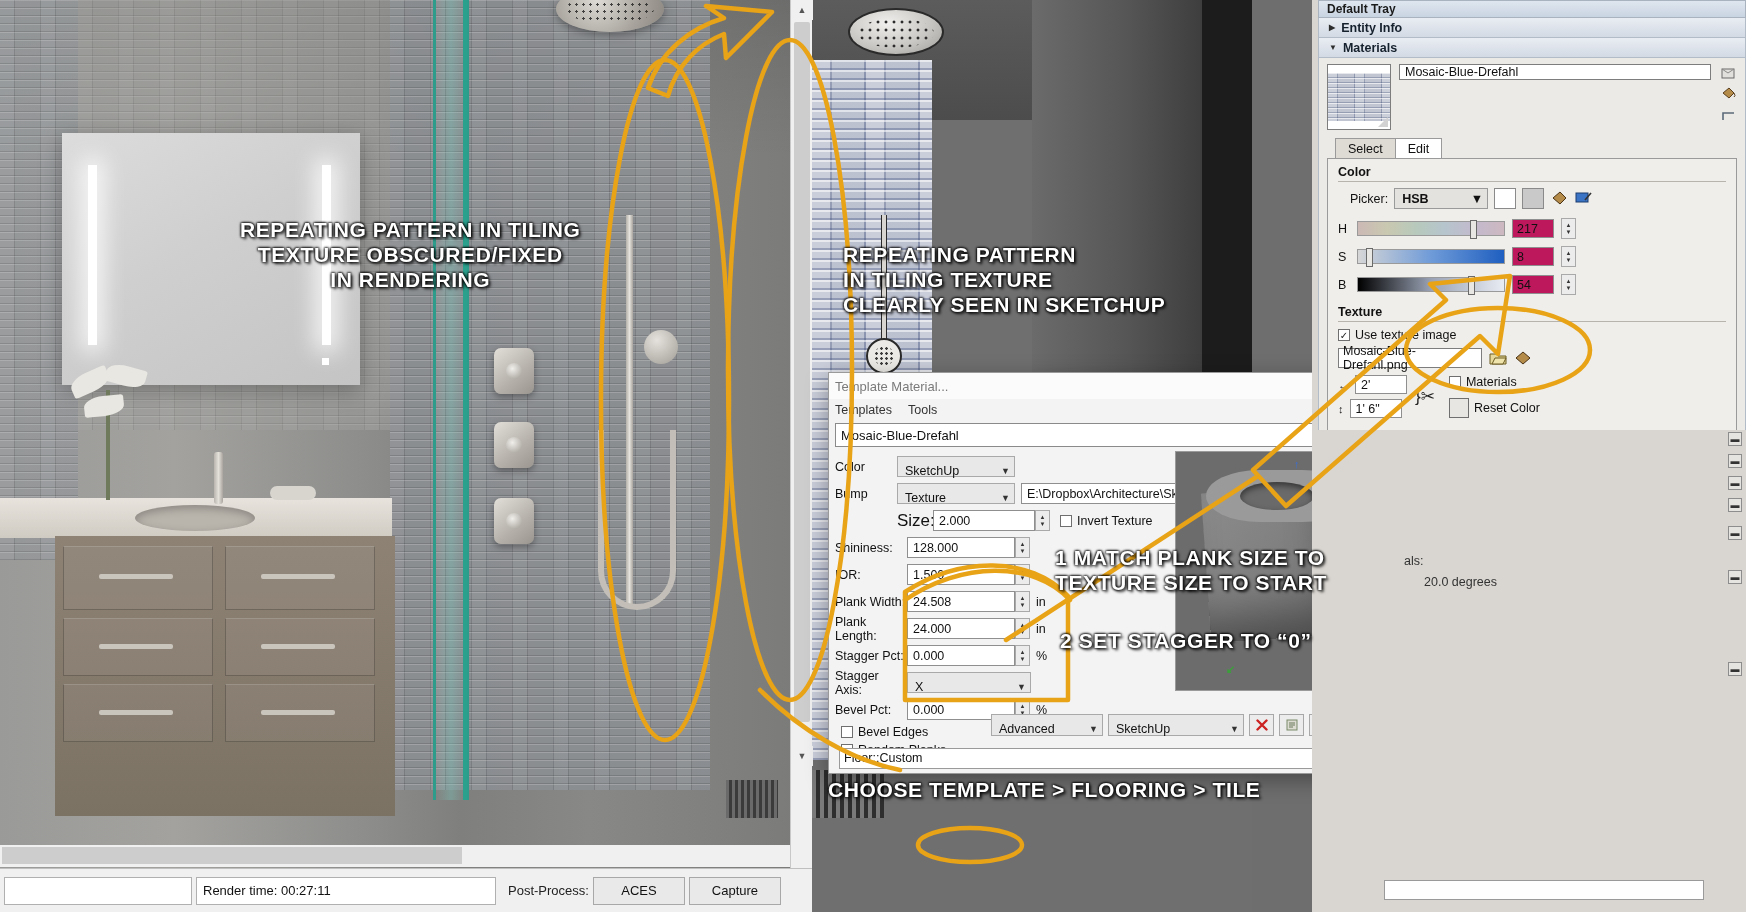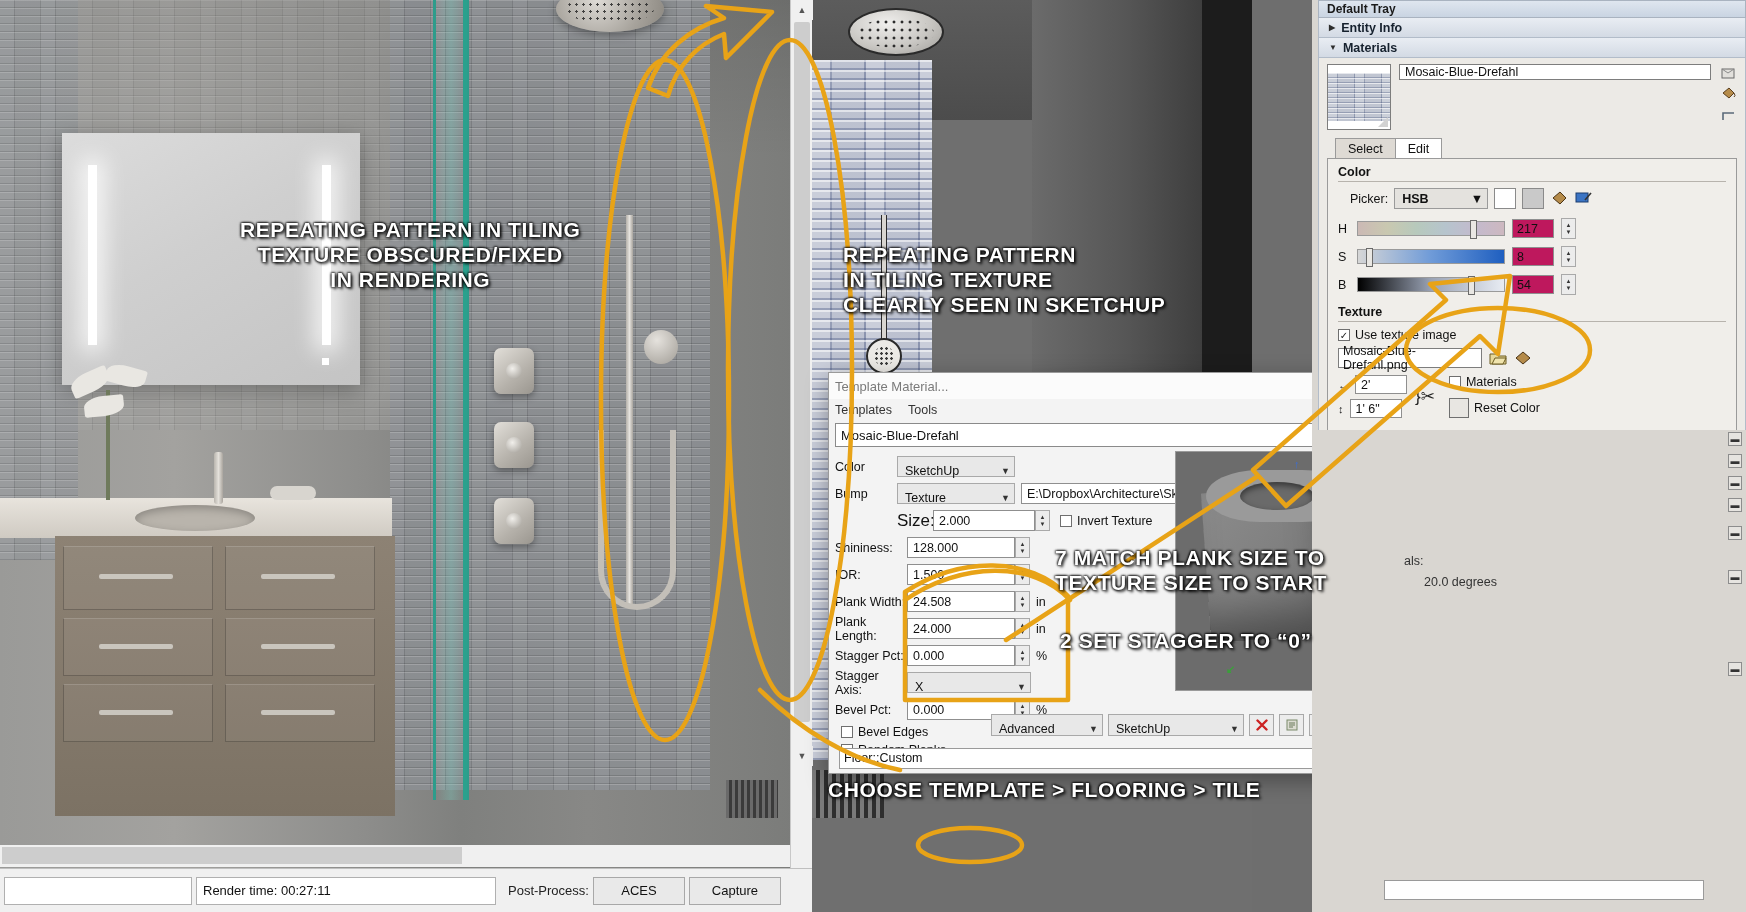--- a/index.html
+++ b/index.html
@@ -878,19 +878,19 @@
     </g>
   </svg>
 
   <div>
     <div class="ann-text" id="ann-render">REPEATING PATTERN IN TILING
 TEXTURE OBSCURED/FIXED
 IN RENDERING</div>
     <div class="ann-text" id="ann-sketchup">REPEATING PATTERN
 IN TILING TEXTURE
 CLEARLY SEEN IN SKETCHUP</div>
-    <div class="ann-text" id="ann-step1">7 MATCH PLANK SIZE TO
+    <div class="ann-text" id="ann-step1">1 MATCH PLANK SIZE TO
 TEXTURE SIZE TO START</div>
     <div class="ann-text" id="ann-step2">2 SET STAGGER TO “0”</div>
     <div class="ann-text" id="ann-choose">CHOOSE TEMPLATE &gt; FLOORING &gt; TILE</div>
   </div>
 
 </div>
 
 </body></html>

